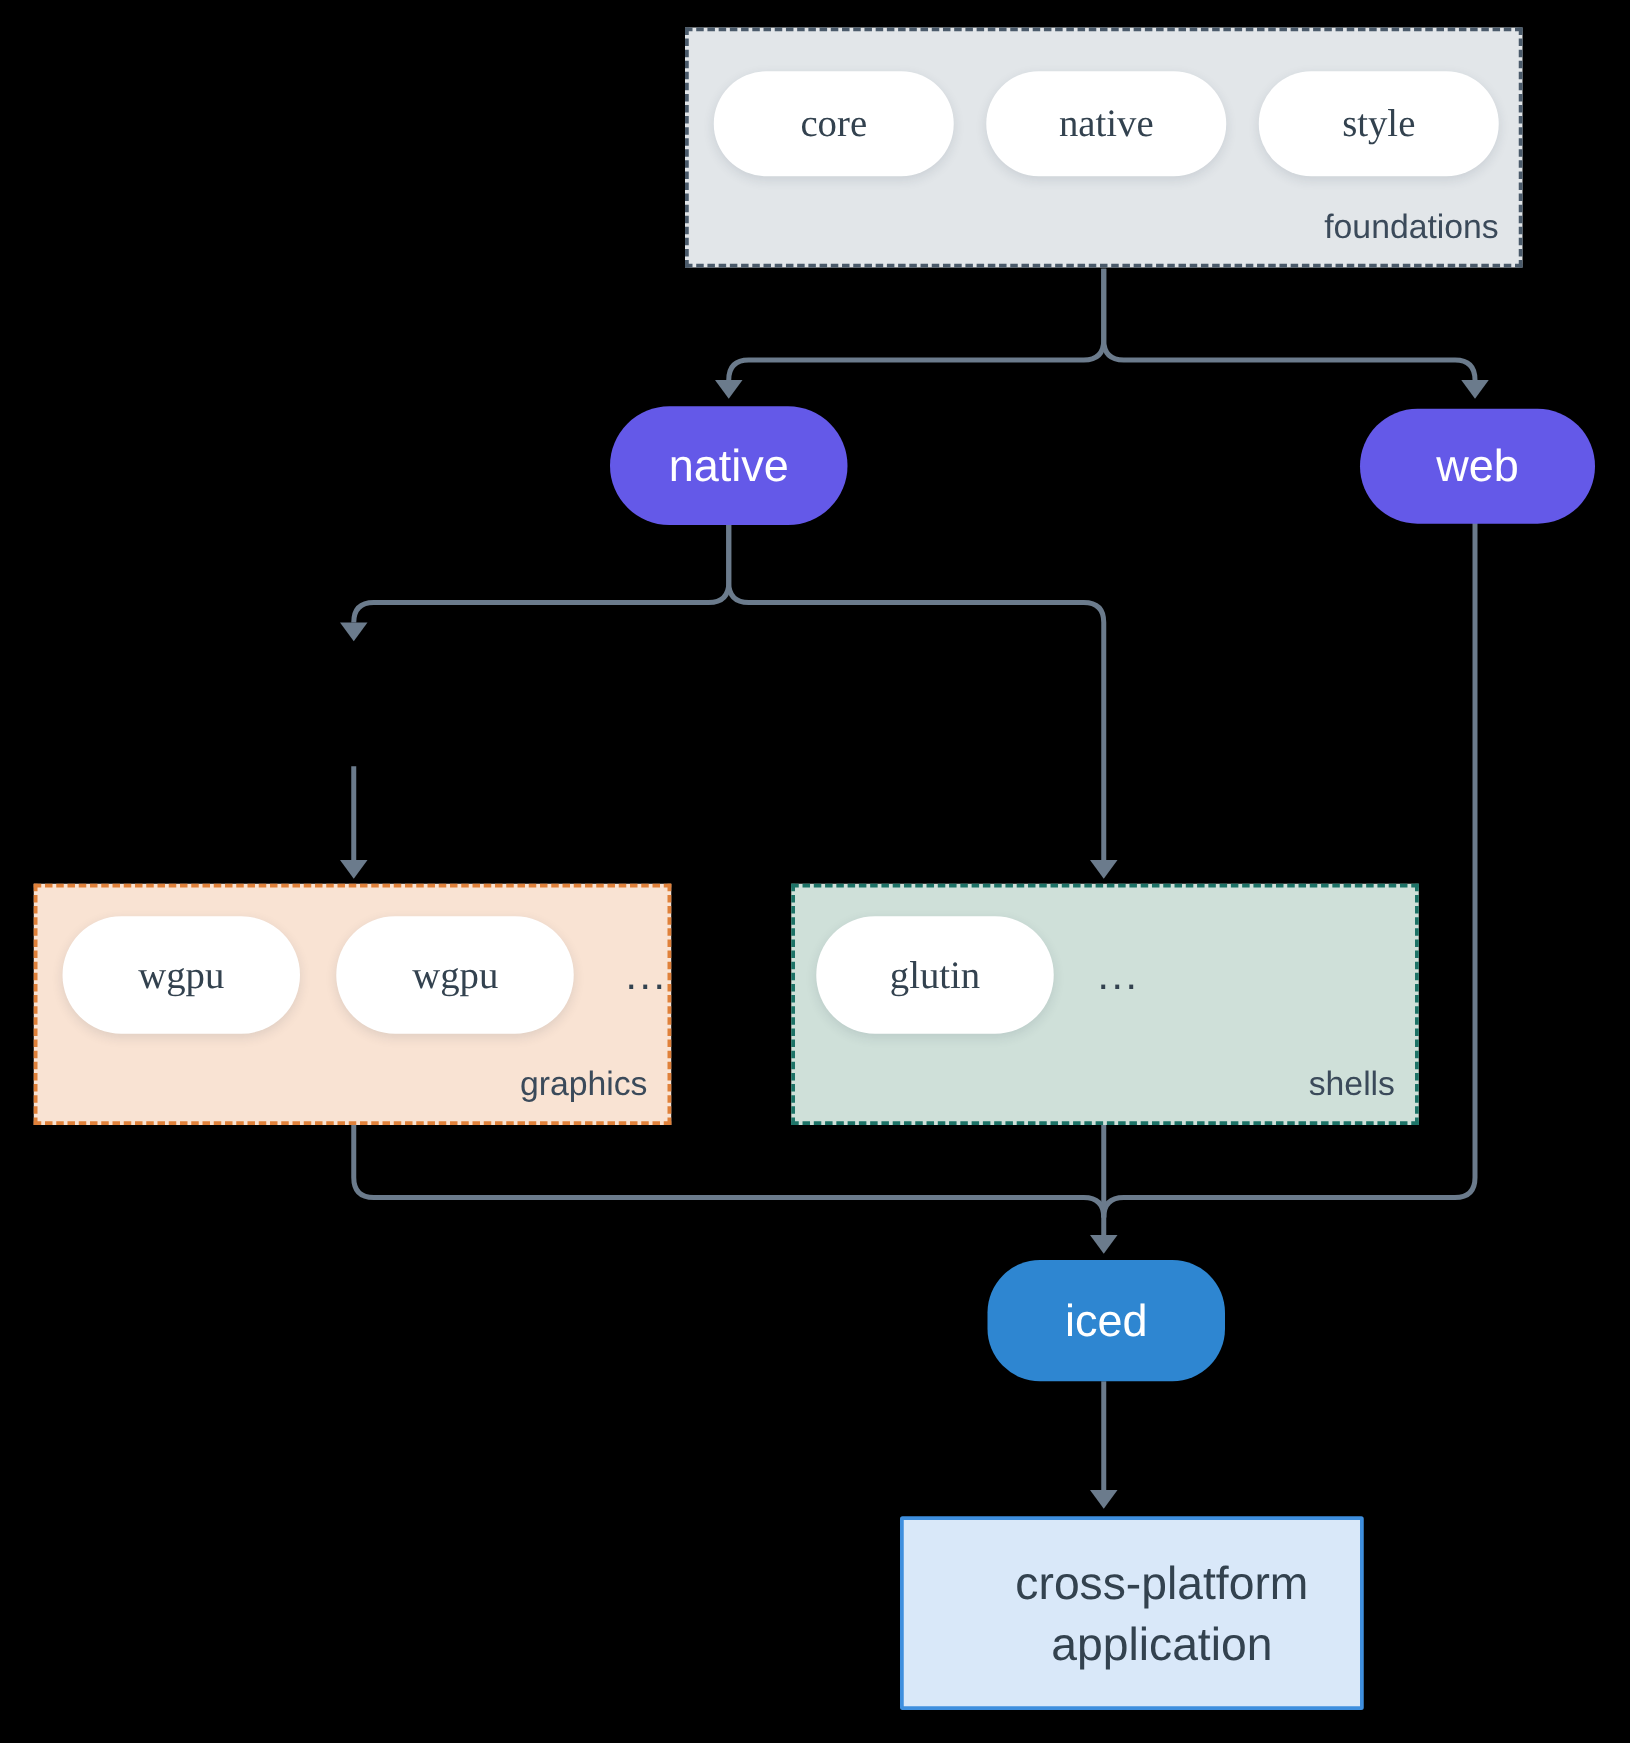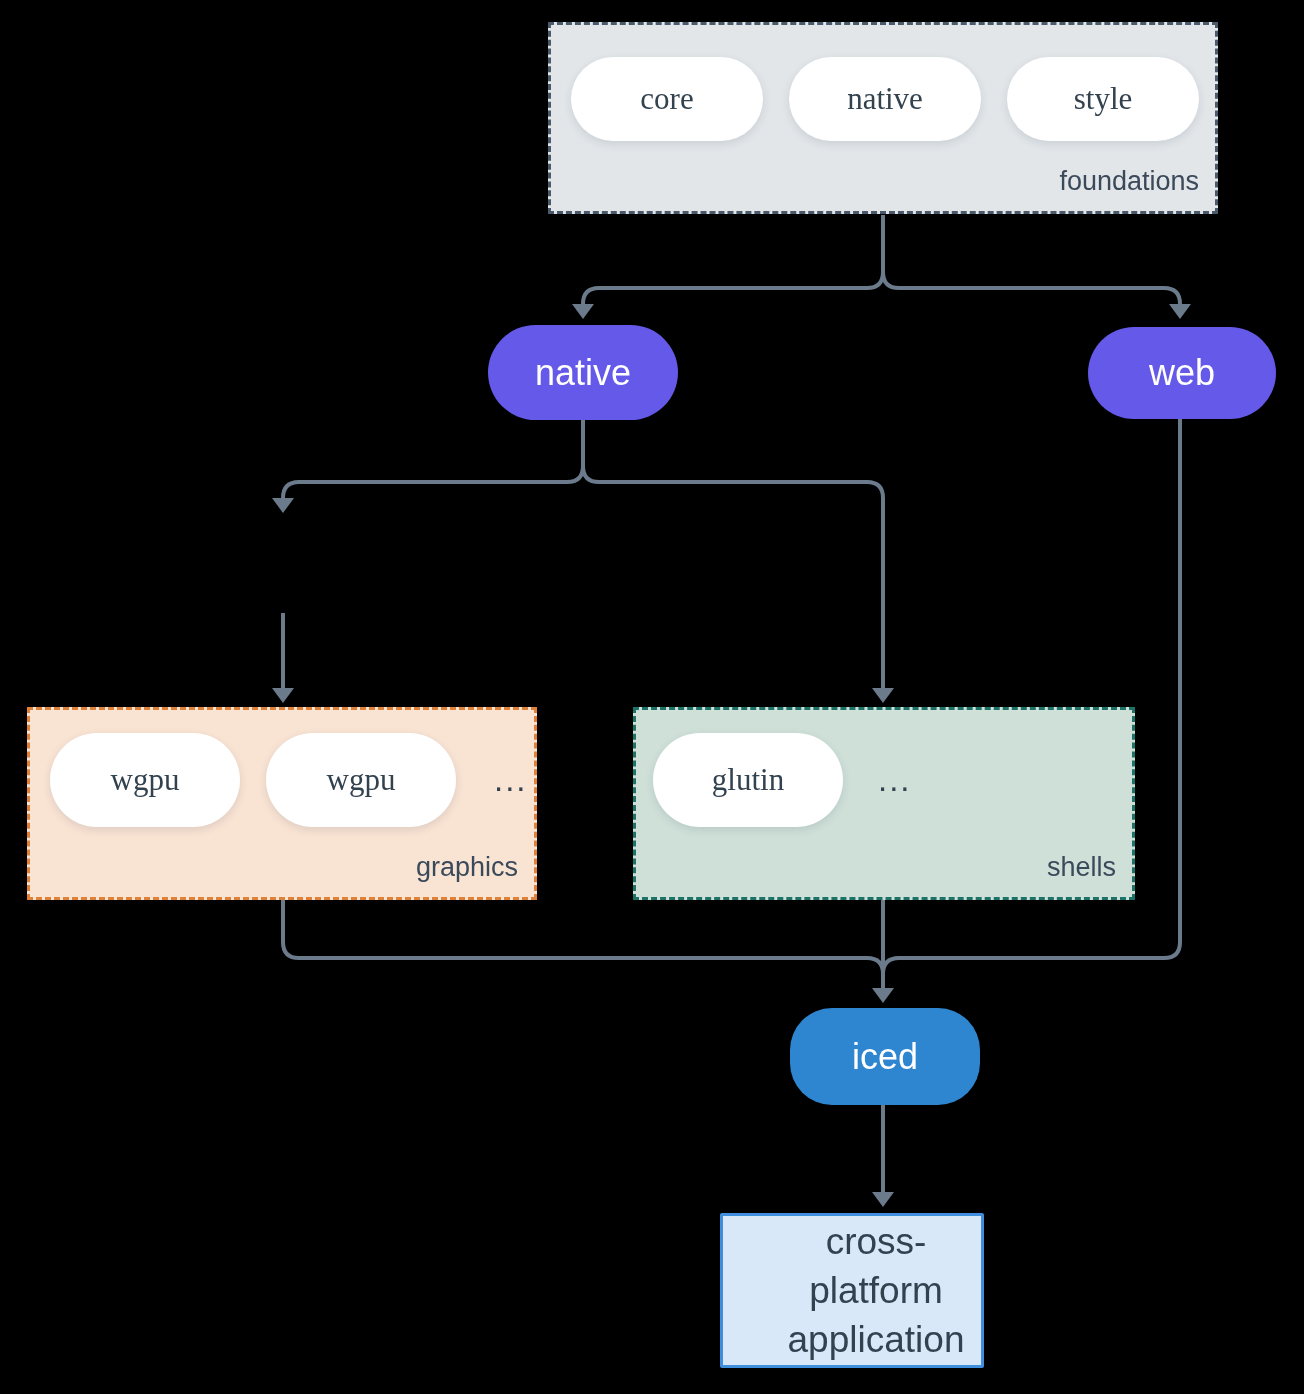--- a/index.html
+++ b/index.html
@@ -48,21 +48,21 @@
   .group-shells {
     left: 633px; top: 707px; width: 502px; height: 193px;
     background: var(--shells-bg, #cfe0d9);
     border-color: var(--shells-border, #1d7367);
   }
   .pills {
     display: flex;
     align-items: center;
   }
   .group-foundations .pills { padding: 32px 0 0 20px; gap: 26px; }
-  .group-renderers  .pills { padding: 23px 0 0 20px; gap: 26px; }
+  .group-renderers  .pills { padding: 23px 0 0 20px; gap: 26px; justify-content: space-between; }
   .group-shells     .pills { padding: 23px 0 0 17px; gap: 23px; }
   .pill-white {
     background: var(--white-pill, #ffffff);
     color: var(--dark-text, #33424f);
     display: flex;
     align-items: center;
     justify-content: center;
     font-size: 31px;
     box-shadow: 0 3px 9px rgba(30, 50, 70, 0.12);
     font-family: Liberation Serif, serif;
@@ -92,21 +92,21 @@
     font-size: 36px;
     box-sizing: border-box;
   }
   .node-native   { left: 488px;  top: 325px;  width: 190px; height: 95px; border-radius: 48px; background: var(--purple, #6459e8); }
   .node-web      { left: 1088px; top: 327px;  width: 188px; height: 92px; border-radius: 46px; background: var(--purple, #6459e8); }
   .node-graphics { left: 187px;  top: 517px;  width: 191px; height: 96px; border-radius: 48px; background: var(--orange, #e08138); }
   .node-iced     { left: 790px;  top: 1008px; width: 190px; height: 97px; border-radius: 42px; background: var(--blue, #2e86d1); }
   .app-box {
     position: absolute;
     left: 720px; top: 1213px;
-    width: 264px; height: 155px;
+    width: 371px; height: 155px;
     box-sizing: border-box;
     background: var(--app-bg, #d9e8f9);
     border: 3px solid var(--app-border, #3f8fde);
     border-radius: 2px;
     display: flex;
     flex-direction: column;
     align-items: center;
     justify-content: center;
     color: var(--dark-text, #36495c);
     font-size: 37px;

